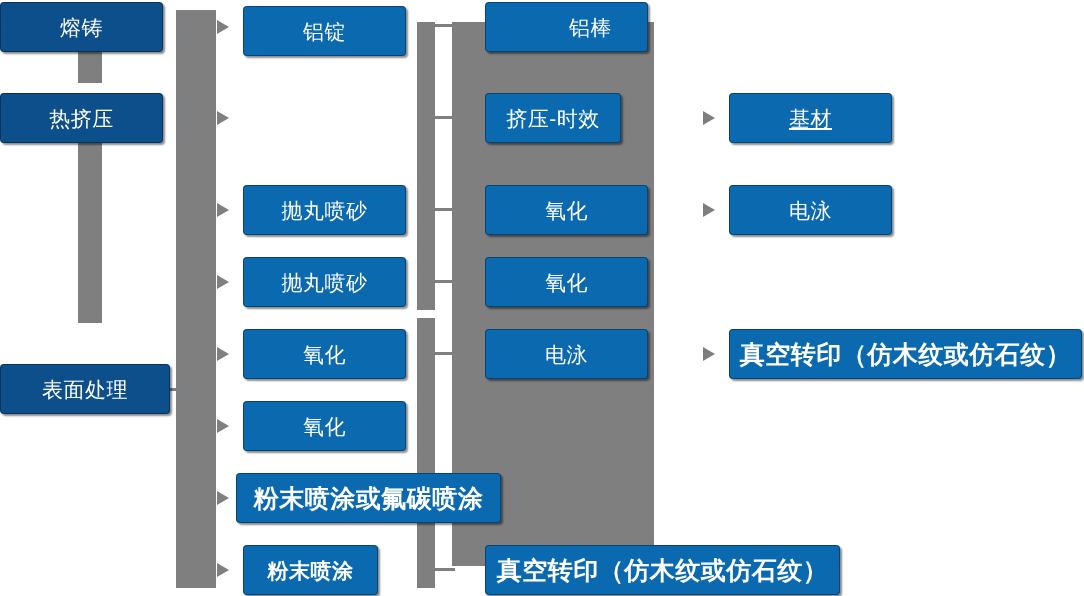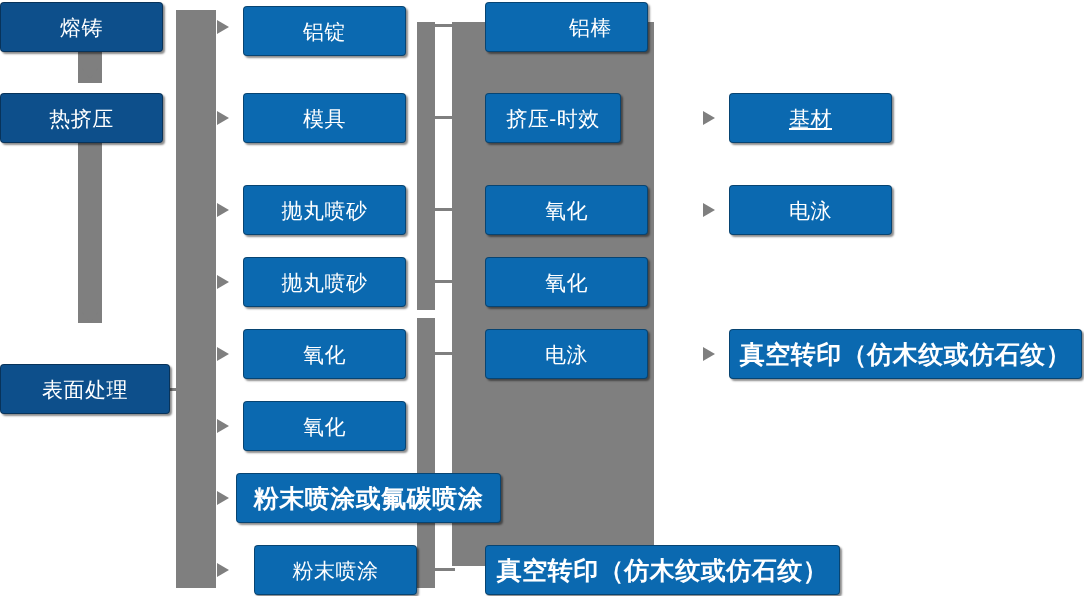--- a/index.html
+++ b/index.html
@@ -111,39 +111,36 @@
   <div class="node dark" style="left:0px; top:93px; width:163px; height:50px;">
     <span>热挤压</span>
   </div>
   <div class="node dark" style="left:0px; top:364px; width:170px; height:50px;">
     <span>表面处理</span>
   </div>
 
   <div class="node light" style="left:243px; top:6px; width:163px; height:50px;">
     <span>铝锭</span>
   </div>
-  <div class="node light" style="left:243px; top:93px; width:163px; height:50px;">
-    <span>模具</span>
-  </div>
   <div class="node light" style="left:243px; top:185px; width:163px; height:50px;">
     <span>抛丸喷砂</span>
   </div>
   <div class="node light" style="left:243px; top:257px; width:163px; height:50px;">
     <span>抛丸喷砂</span>
   </div>
   <div class="node light" style="left:243px; top:329px; width:163px; height:50px;">
     <span>氧化</span>
   </div>
   <div class="node light" style="left:243px; top:401px; width:163px; height:50px;">
     <span>氧化</span>
   </div>
   <div class="node light wide" style="left:236px; top:473px; width:265px; height:50px;">
     <span>粉末喷涂或氟碳喷涂</span>
   </div>
-  <div class="node light" style="left:254px; top:545px; width:163px; height:50px;">
+  <div class="node light" style="left:243px; top:545px; width:135px; height:50px;font-weight:bold;">
     <span>粉末喷涂</span>
   </div>
 
   <div class="node light" style="left:485px; top:2px; width:163px; height:50px;padding-left:48px;">
     <span>铝棒</span>
   </div>
   <div class="node light" style="left:485px; top:93px; width:136px; height:50px;">
     <span>挤压-时效</span>
   </div>
   <div class="node light" style="left:485px; top:185px; width:163px; height:50px;">

